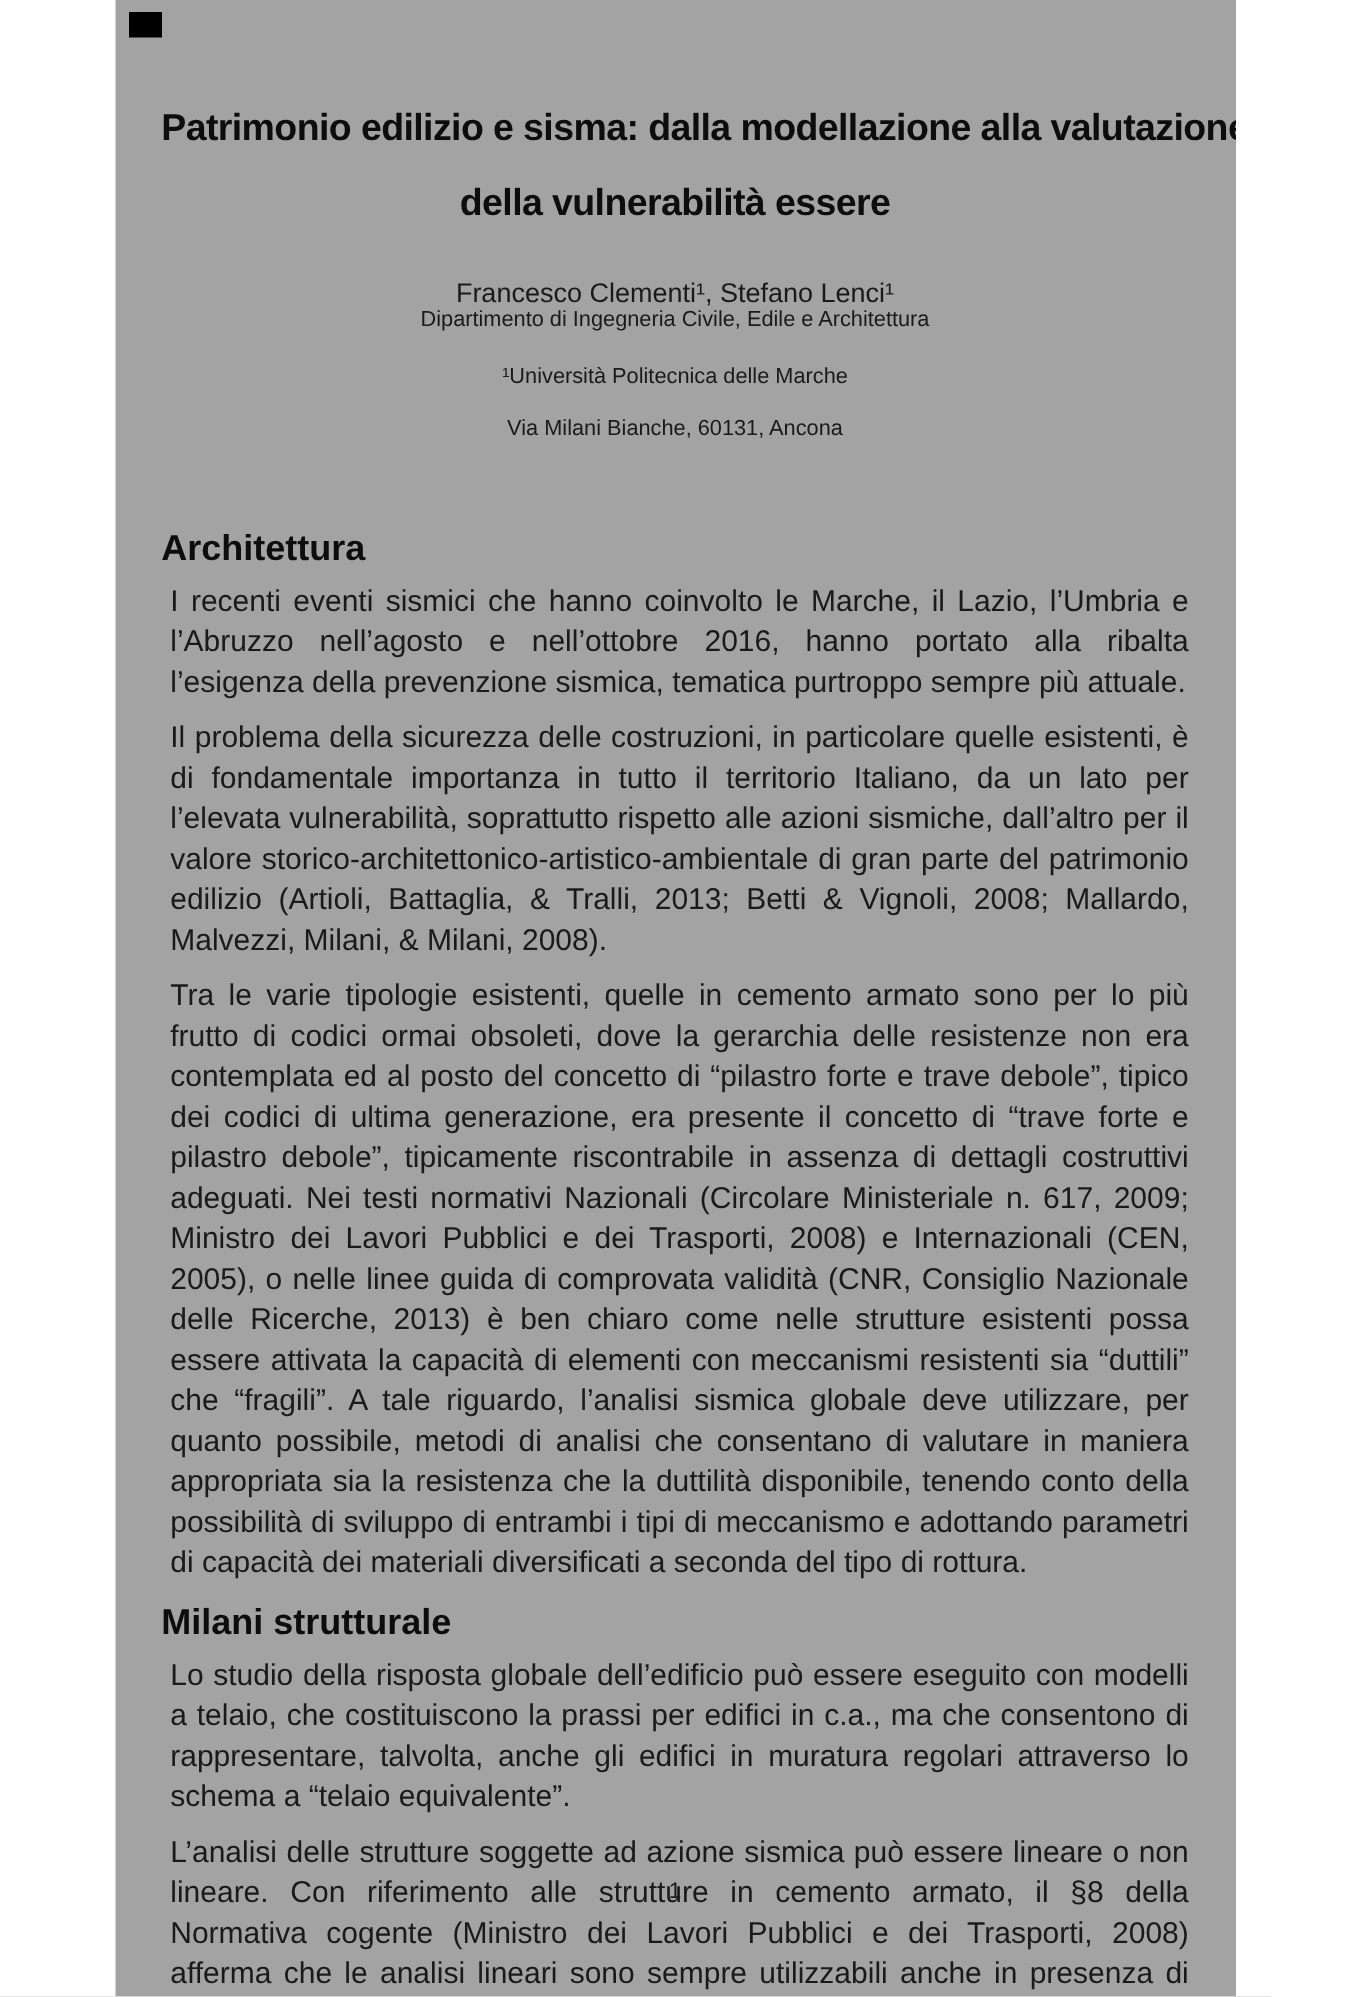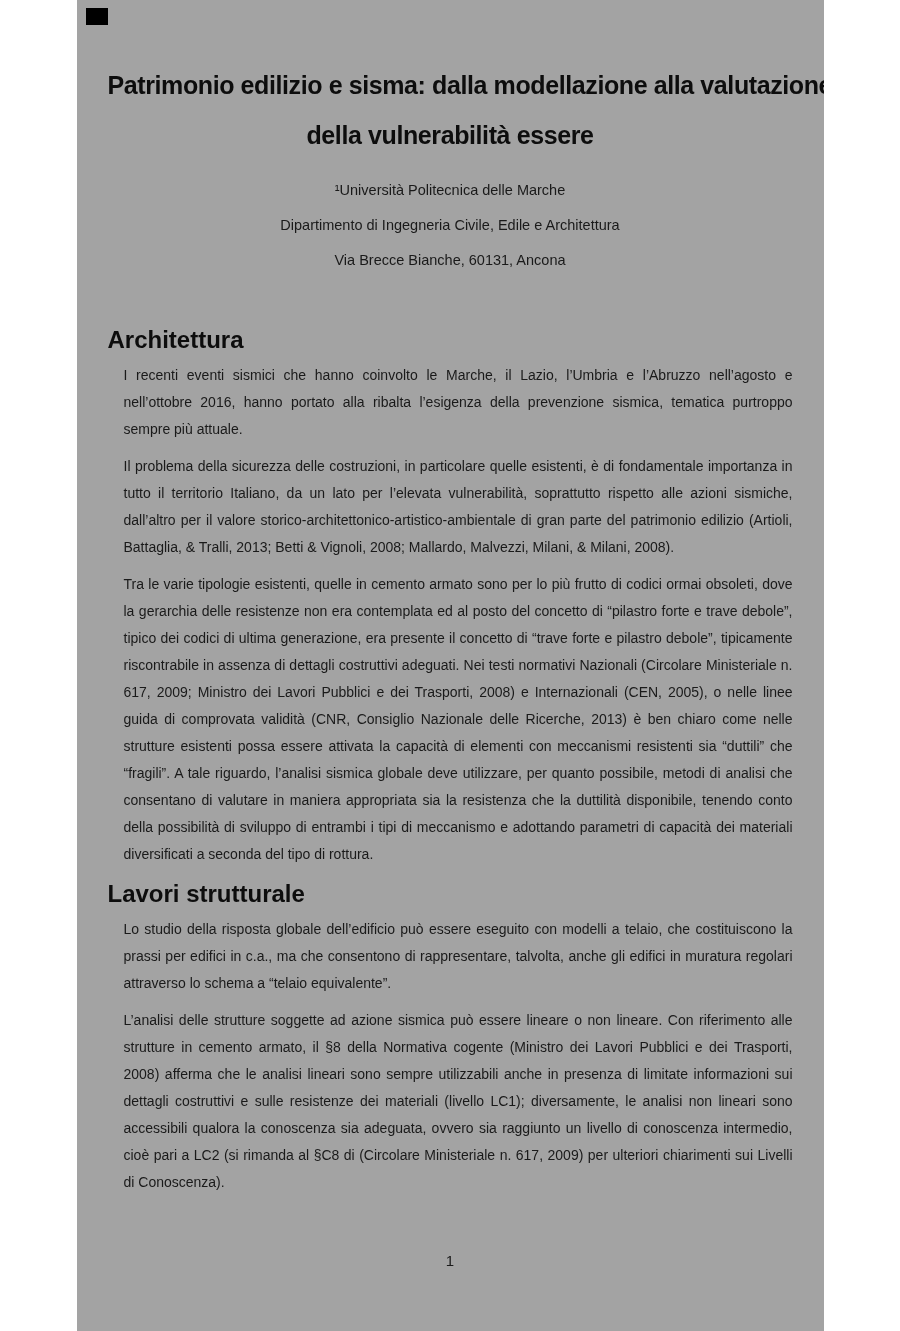--- a/index.html
+++ b/index.html
@@ -65,22 +65,22 @@
     line-height: 32px;
     color: #0d0d0d;
   }
   h2.section.intro {
     margin-top: 56px;
   }
   h2.section.second {
     margin-top: 6px;
   }
   p.body-par {
-    margin: 0 0 10px 16px;
-    font-size: 14px;
+    margin: 0 0 10px 6px;
+    font-size: 20px;
     line-height: 27px;
     text-align: justify;
     color: #1a1a1a;
   }
   .footer {
     position: absolute;
     top: 1252px;
     left: 0;
     width: 100%;
     text-align: center;
@@ -95,31 +95,32 @@
 
   <div class="corner-mark"></div>
 
   <div class="content">
 
     <h1 class="title">
       <span class="t-line">Patrimonio edilizio e sisma: dalla modellazione alla valutazione</span>
       <span class="t-line">della vulnerabilità essere</span>
     </h1>
 
+    <p class="authors">Francesco Clementi¹, Stefano Lenci¹</p>
 
+    <p class="affil">Dipartimento di Ingegneria Civile, Edile e Architettura</p>
     <p class="affil first">¹Università Politecnica delle Marche</p>
-    <p class="affil">Dipartimento di Ingegneria Civile, Edile e Architettura</p>
-    <p class="affil">Via Brecce Bianche, 60131, Ancona</p>
+    <p class="affil">Via Milani Bianche, 60131, Ancona</p>
 
     <h2 class="section intro">Architettura</h2>
     <p class="body-par">I recenti eventi sismici che hanno coinvolto le Marche, il Lazio, l’Umbria e l’Abruzzo nell’agosto e nell’ottobre 2016, hanno portato alla ribalta l’esigenza della prevenzione sismica, tematica purtroppo sempre più attuale.</p>
     <p class="body-par">Il problema della sicurezza delle costruzioni, in particolare quelle esistenti, è di fondamentale importanza in tutto il territorio Italiano, da un lato per l’elevata vulnerabilità, soprattutto rispetto alle azioni sismiche, dall’altro per il valore storico-architettonico-artistico-ambientale di gran parte del patrimonio edilizio (Artioli, Battaglia, &amp; Tralli, 2013; Betti &amp; Vignoli, 2008; Mallardo, Malvezzi, Milani, &amp; Milani, 2008).</p>
     <p class="body-par">Tra le varie tipologie esistenti, quelle in cemento armato sono per lo più frutto di codici ormai obsoleti, dove la gerarchia delle resistenze non era contemplata ed al posto del concetto di “pilastro forte e trave debole”, tipico dei codici di ultima generazione, era presente il concetto di “trave forte e pilastro debole”, tipicamente riscontrabile in assenza di dettagli costruttivi adeguati. Nei testi normativi Nazionali (Circolare Ministeriale n. 617, 2009; Ministro dei Lavori Pubblici e dei Trasporti, 2008) e Internazionali (CEN, 2005), o nelle linee guida di comprovata validità (CNR, Consiglio Nazionale delle Ricerche, 2013) è ben chiaro come nelle strutture esistenti possa essere attivata la capacità di elementi con meccanismi resistenti sia “duttili” che “fragili”. A tale riguardo, l’analisi sismica globale deve utilizzare, per quanto possibile, metodi di analisi che consentano di valutare in maniera appropriata sia la resistenza che la duttilità disponibile, tenendo conto della possibilità di sviluppo di entrambi i tipi di meccanismo e adottando parametri di capacità dei materiali diversificati a seconda del tipo di rottura.</p>
 
-    <h2 class="section second">Lavori strutturale</h2>
+    <h2 class="section second">Milani strutturale</h2>
     <p class="body-par">Lo studio della risposta globale dell’edificio può essere eseguito con modelli a telaio, che costituiscono la prassi per edifici in c.a., ma che consentono di rappresentare, talvolta, anche gli edifici in muratura regolari attraverso lo schema a “telaio equivalente”.</p>
     <p class="body-par">L’analisi delle strutture soggette ad azione sismica può essere lineare o non lineare. Con riferimento alle strutture in cemento armato, il §8 della Normativa cogente (Ministro dei Lavori Pubblici e dei Trasporti, 2008) afferma che le analisi lineari sono sempre utilizzabili anche in presenza di limitate informazioni sui dettagli costruttivi e sulle resistenze dei materiali (livello LC1); diversamente, le analisi non lineari sono accessibili qualora la conoscenza sia adeguata, ovvero sia raggiunto un livello di conoscenza intermedio, cioè pari a LC2 (si rimanda al §C8 di (Circolare Ministeriale n. 617, 2009) per ulteriori chiarimenti sui Livelli di Conoscenza).</p>
 
   </div>
 
   <div class="footer">1</div>
 
 </div>
 
 </body></html>

